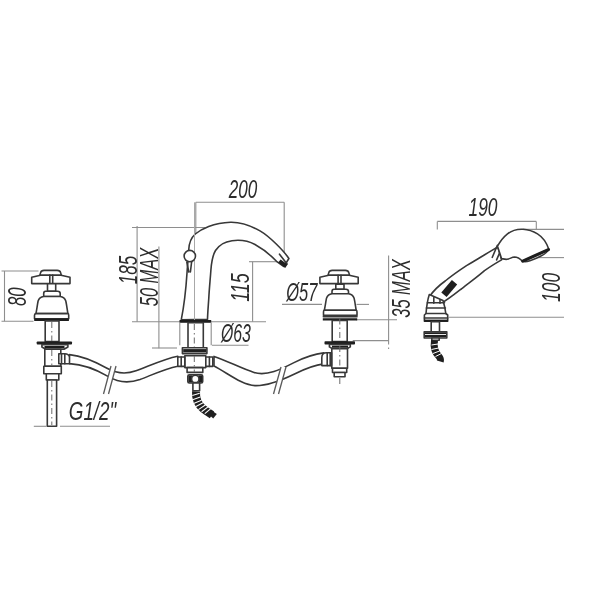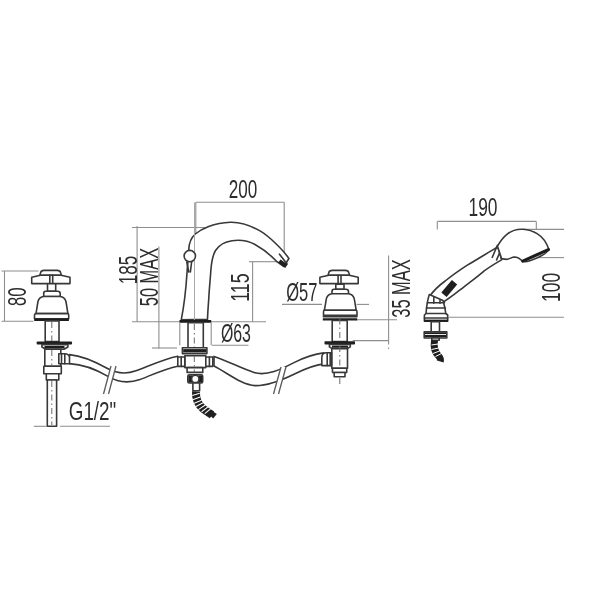--- a/index.html
+++ b/index.html
@@ -1,16 +1,16 @@
 <!DOCTYPE html>
 <html><head>
 <meta charset="utf-8">
 <style>
 html,body{margin:0;padding:0;background:#fff;}
-#wrap{width:564px;height:600px;position:relative;background:#d946ef;overflow:hidden;filter:blur(0.3px);}
+#wrap{width:564px;height:600px;position:relative;background:#d946ef;overflow:hidden;filter:blur(0.3px);font-style:italic;}
 text{font-family:"Liberation Sans",sans-serif;fill:#2a2a2a;fill-opacity:0.99;}
 .dim{stroke:#8e8e8e;stroke-width:1.1;fill:none;}
 .obj{stroke:#383838;stroke-width:1.6;fill:none;stroke-linecap:round;stroke-linejoin:round;}
 .objf{stroke:#383838;stroke-width:1.6;fill:#fff;stroke-linejoin:round;}
 .dk{fill:#1f1f1f;stroke:none;}
 .cl{stroke:#6a6a6a;stroke-width:1;fill:none;stroke-dasharray:6 3 1.5 3;}
 </style>
 </head>
 <body>
 <div id="wrap">

